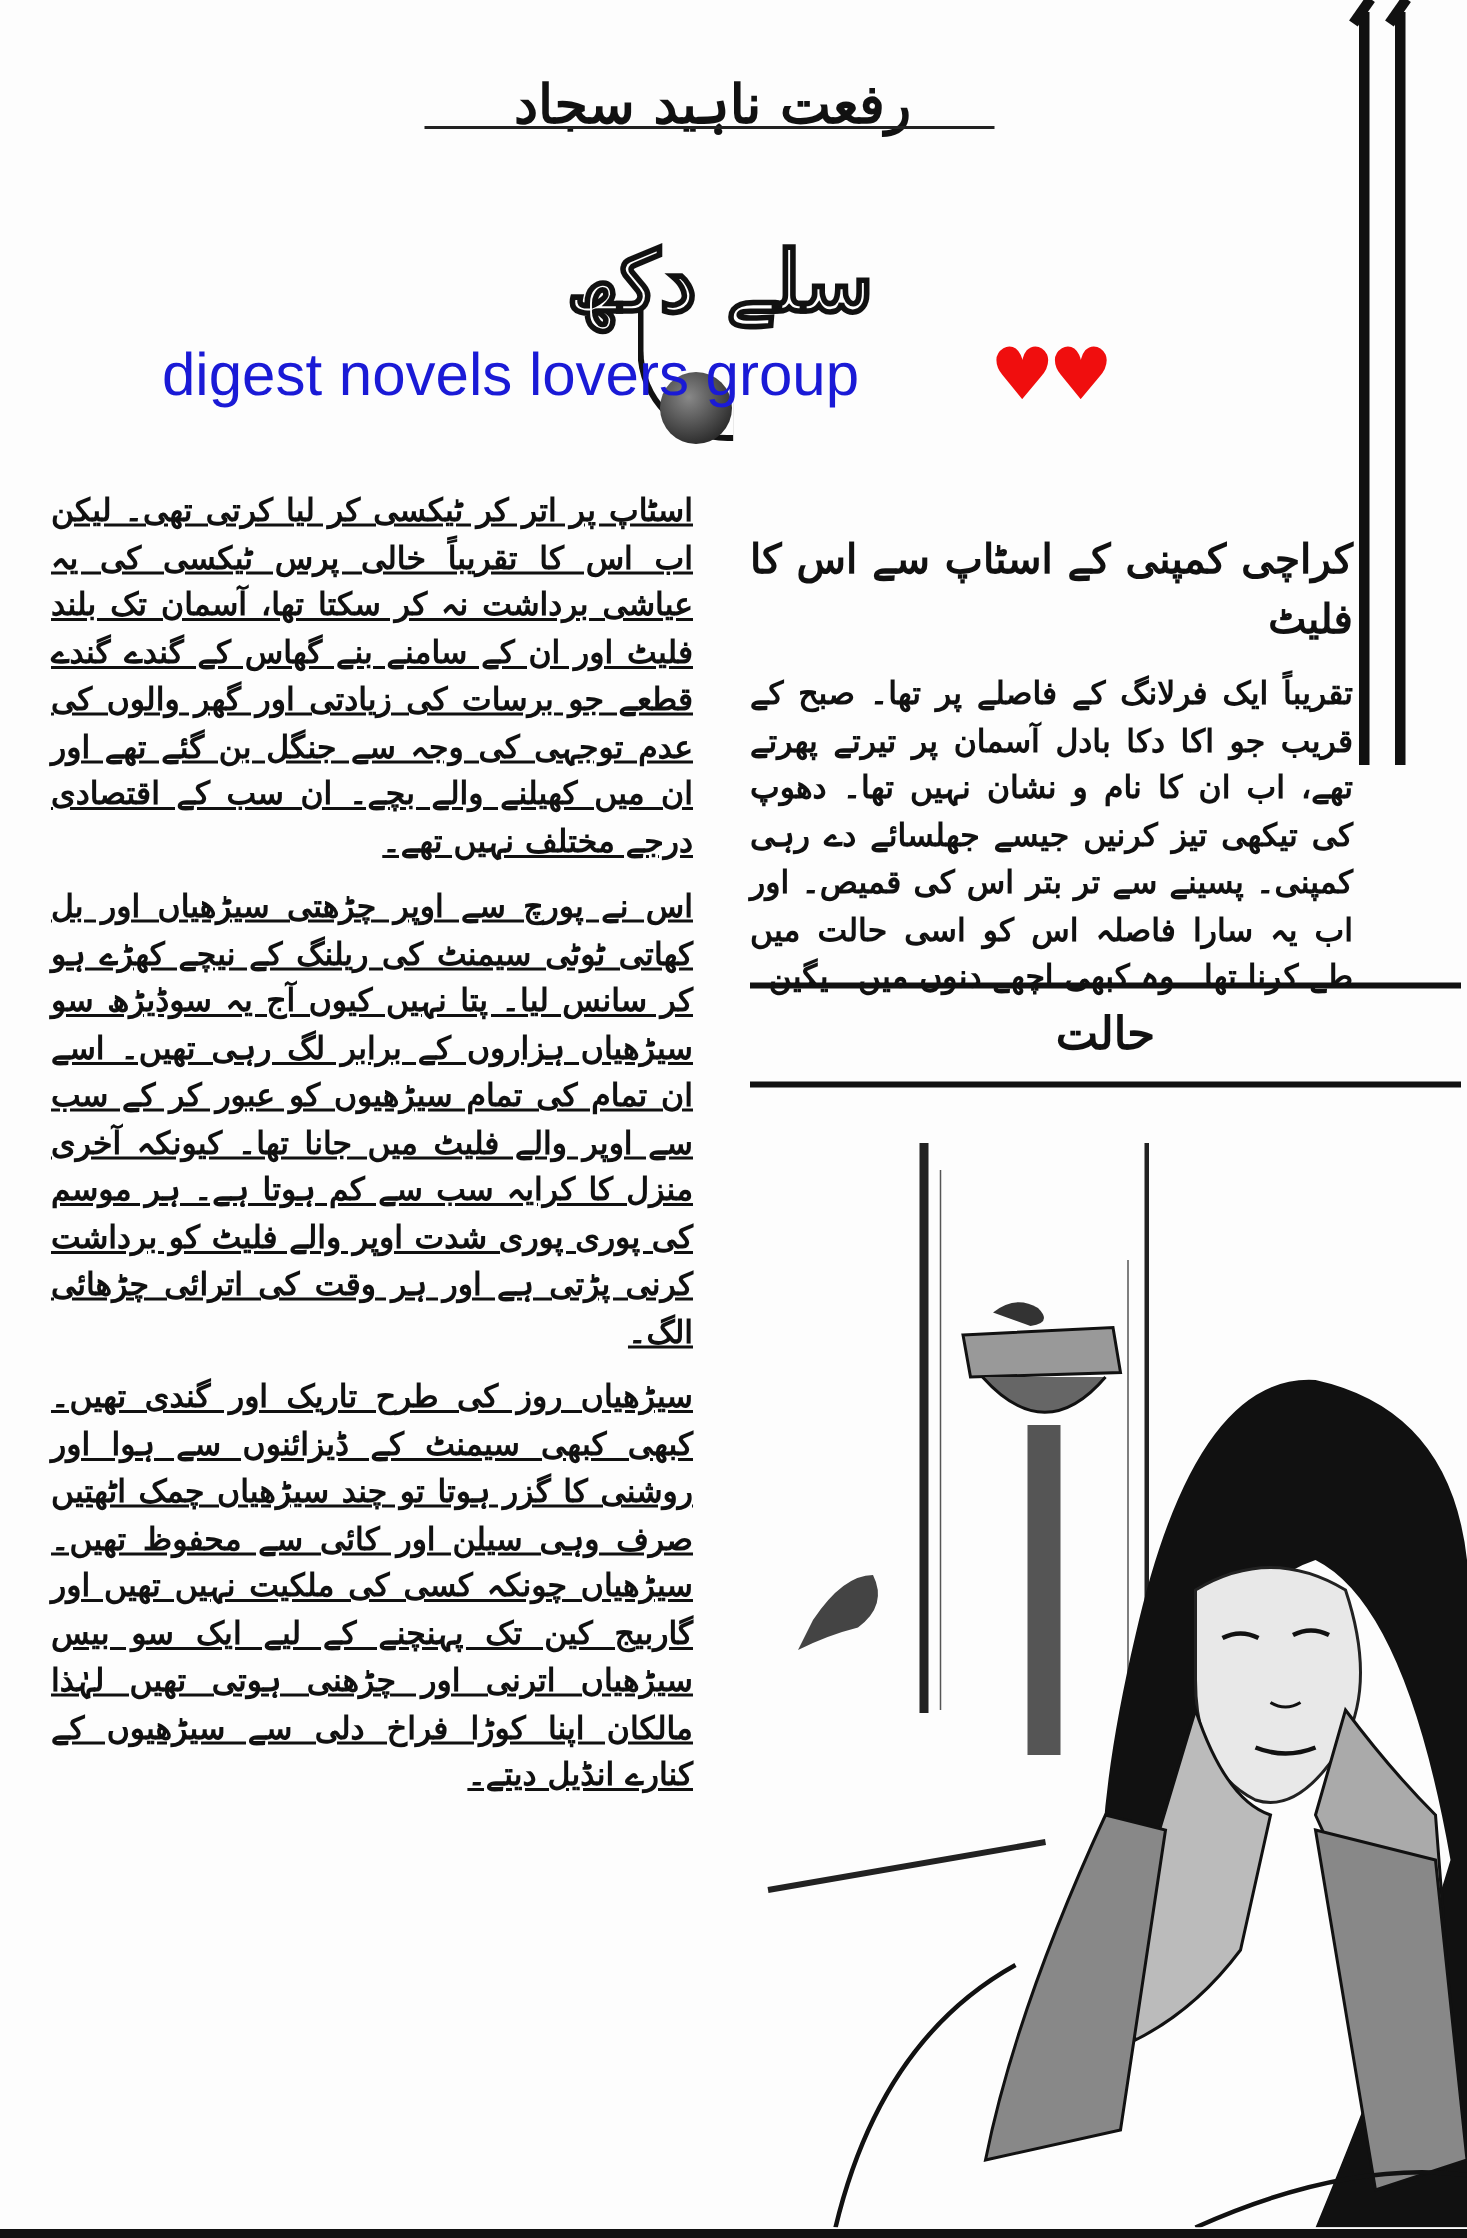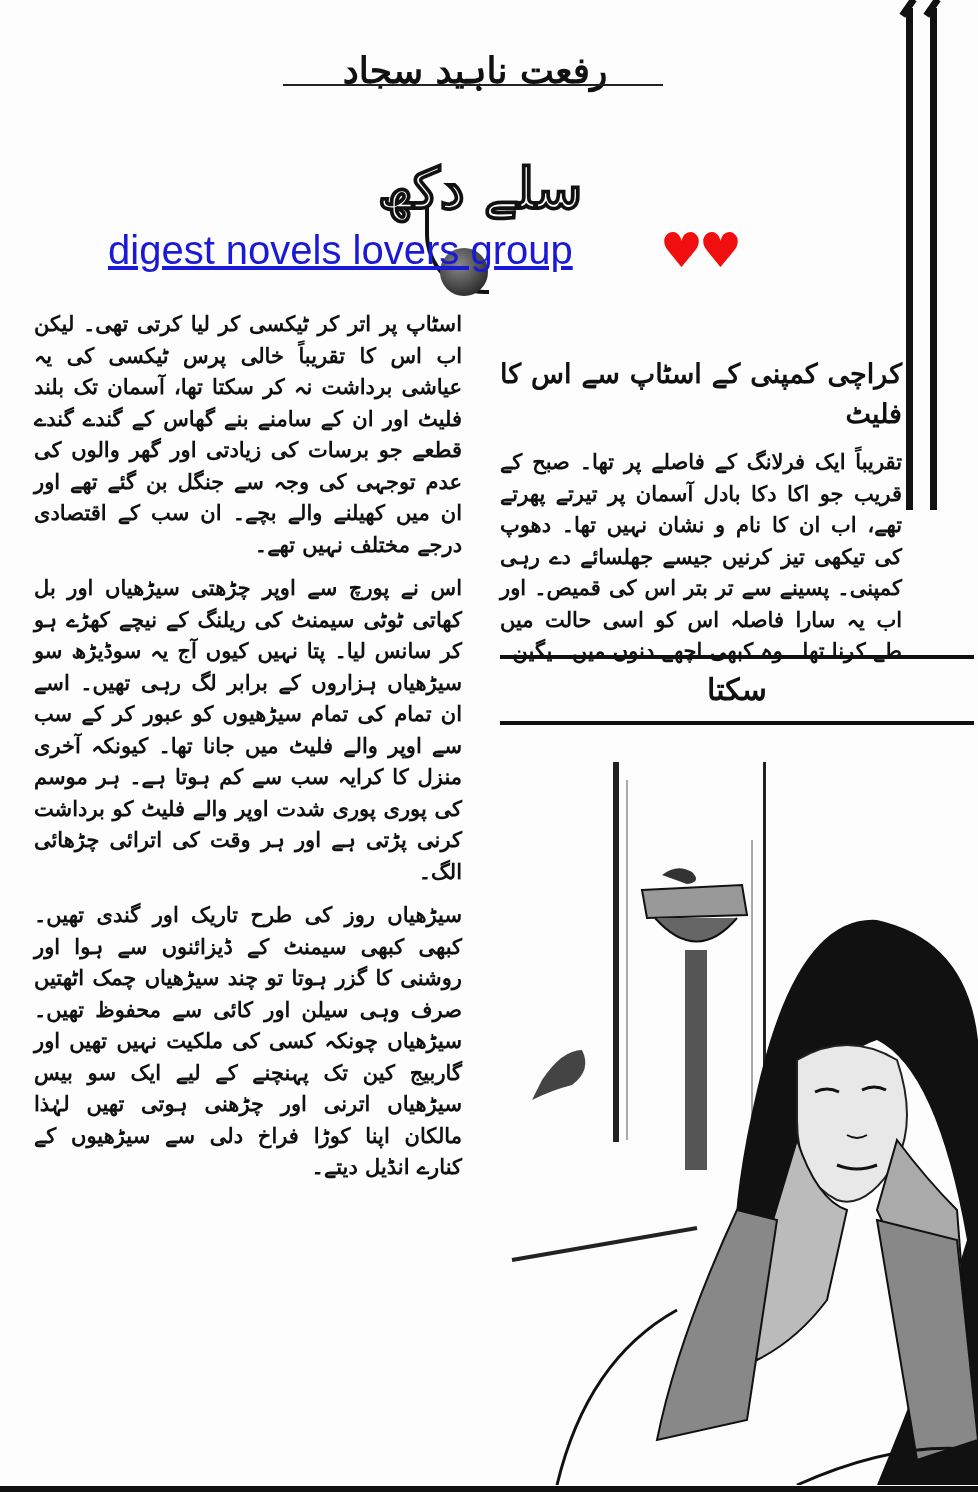--- a/index.html
+++ b/index.html
@@ -25,27 +25,27 @@
 
     
     #title-art { left: 350px; top: 140px; width: 260px; height: 150px; }
     #title-text { left: 360px; top: 148px; width: 240px; text-align: center; font-size: 56px; line-height: 80px; font-family: "DejaVu Serif", serif;
       color: #fff; -webkit-text-stroke: 2px #111; font-weight: bold; }
     #title-ball { left: 440px; top: 248px; width: 48px; height: 48px; border-radius: 50%;
       background: radial-gradient(circle at 40% 35%, #888, #333 70%, #111); }
     #title-swoosh { left: 425px; top: 200px; width: 60px; height: 90px; border: 4px solid #111; border-right: none; border-top: none; border-radius: 0 0 0 60px; }
 
     
-    #watermark { left: 108px; top: 222px; font-family: "Liberation Sans", sans-serif; font-size: 40px; color: #1a1ad6; line-height: 56px; white-space: nowrap; text-decoration: underline; }
+    #watermark { left: 108px; top: 222px; font-family: "Liberation Sans", sans-serif; font-size: 40px; color: #1a1ad6; line-height: 56px; white-space: nowrap; }
     #hearts { left: 660px; top: 222px; font-size: 48px; color: #f00e0e; line-height: 56px; letter-spacing: -4px; }
 
     
     .col { font-family: "DejaVu Serif", serif; font-size: 21px; line-height: 31.5px; font-weight: bold; }
     .col p { margin: 0 0 12px 0; text-indent: 0; }
-    #col-left { left: 34px; top: 308px; width: 428px; }
+    #col-left { left: 34px; top: 324px; width: 428px; text-decoration: underline; }
     #col-right { left: 500px; top: 330px; width: 402px; margin-top: 24px; }
     #col-right p.lead { font-size: 27px; line-height: 40px; }
 
     
     #banner-top { left: 500px; top: 655px; width: 474px; height: 4px; background: #111; }
     #banner-label { left: 500px; top: 666px; width: 474px; text-align: center; font-family: "DejaVu Serif", serif; font-weight: bold; font-size: 30px; line-height: 48px; }
     #banner-bottom { left: 500px; top: 721px; width: 474px; height: 4px; background: #111; }
 
     
     #illustration { left: 497px; top: 740px; width: 481px; height: 745px; overflow: hidden; }
@@ -72,21 +72,21 @@
 
 <div id="watermark" class="abs">digest novels lovers group</div>
 <div id="hearts" class="abs">♥♥</div>
 
 <div id="col-right" class="abs col urdu">
   <p class="lead">کراچی کمپنی کے اسٹاپ سے اس کا فلیٹ</p>
   <p>تقریباً ایک فرلانگ کے فاصلے پر تھا۔ صبح کے قریب جو اکا دکا بادل آسمان پر تیرتے پھرتے تھے، اب ان کا نام و نشان نہیں تھا۔ دھوپ کی تیکھی تیز کرنیں جیسے جھلسائے دے رہی کمپنی۔ پسینے سے تر بتر اس کی قمیص۔ اور اب یہ سارا فاصلہ اس کو اسی حالت میں طے کرنا تھا۔ وہ کبھی اچھے دنوں میں۔ یگین</p>
 </div>
 
 <div id="banner-top" class="abs"></div>
-<div id="banner-label" class="abs" style="direction:rtl;">سکتا</div>
+<div id="banner-label" class="abs" style="direction:rtl;">حالت</div>
 <div id="banner-bottom" class="abs"></div>
 
 <div id="col-left" class="abs col urdu">
   <p>اسٹاپ پر اتر کر ٹیکسی کر لیا کرتی تھی۔ لیکن اب اس کا تقریباً خالی پرس ٹیکسی کی یہ عیاشی برداشت نہ کر سکتا تھا، آسمان تک بلند فلیٹ اور ان کے سامنے بنے گھاس کے گندے گندے قطعے جو برسات کی زیادتی اور گھر والوں کی عدم توجہی کی وجہ سے جنگل بن گئے تھے اور ان میں کھیلنے والے بچے۔ ان سب کے اقتصادی درجے مختلف نہیں تھے۔</p>
   <p>اس نے پورچ سے اوپر چڑھتی سیڑھیاں اور بل کھاتی ٹوٹی سیمنٹ کی ریلنگ کے نیچے کھڑے ہو کر سانس لیا۔ پتا نہیں کیوں آج یہ سوڈیڑھ سو سیڑھیاں ہزاروں کے برابر لگ رہی تھیں۔ اسے ان تمام کی تمام سیڑھیوں کو عبور کر کے سب سے اوپر والے فلیٹ میں جانا تھا۔ کیونکہ آخری منزل کا کرایہ سب سے کم ہوتا ہے۔ ہر موسم کی پوری پوری شدت اوپر والے فلیٹ کو برداشت کرنی پڑتی ہے اور ہر وقت کی اترائی چڑھائی الگ۔</p>
   <p>سیڑھیاں روز کی طرح تاریک اور گندی تھیں۔ کبھی کبھی سیمنٹ کے ڈیزائنوں سے ہوا اور روشنی کا گزر ہوتا تو چند سیڑھیاں چمک اٹھتیں صرف وہی سیلن اور کائی سے محفوظ تھیں۔ سیڑھیاں چونکہ کسی کی ملکیت نہیں تھیں اور گاربیج کین تک پہنچنے کے لیے ایک سو بیس سیڑھیاں اترنی اور چڑھنی ہوتی تھیں لہٰذا مالکان اپنا کوڑا فراخ دلی سے سیڑھیوں کے کنارے انڈیل دیتے۔</p>
 </div>
 
 <div id="illustration" class="abs">
   <svg width="481" height="745" viewBox="0 0 481 745" xmlns="http://www.w3.org/2000/svg">

